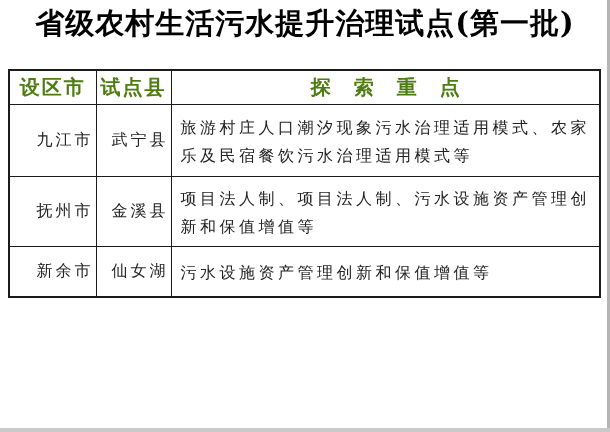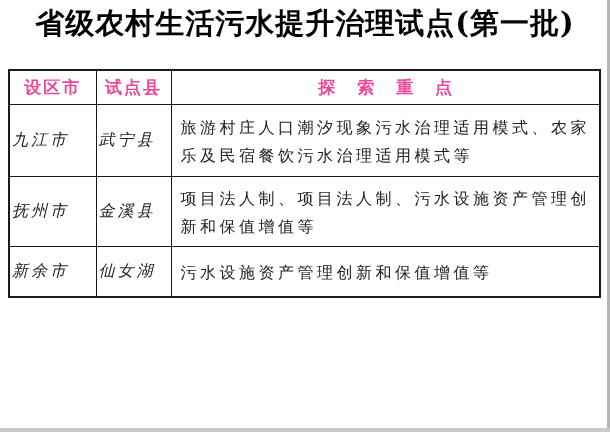--- a/index.html
+++ b/index.html
@@ -53,38 +53,37 @@
 
   tr.header-row { height: 34px; }
   tr.row-0 { height: 72px; }
   tr.row-1 { height: 70px; }
   tr.row-2 { height: 70px; }
   tr.row-3 { height: 52px; }
   tr.row-4 { height: 42px; }
 
   th.hdr {
     font-family: "DejaVu Sans", "Liberation Sans", sans-serif;
-    font-size: 17px;
+    font-size: 20px;
     font-weight: bold;
-    color: #ec4899;
+    color: #4d7c0f;
     text-align: center;
     letter-spacing: 2px;
     padding: 0;
   }
   th.hdr-focus {
     letter-spacing: 8px;
     text-indent: 8px; 
   }
   td.cell-city, td.cell-county {
-    text-align: left;
+    text-align: right;
     font-size: 16px;
     letter-spacing: 3px;
     padding: 14px 2px;
     white-space: nowrap;
-    font-style: italic;
   }
   td.cell-focus {
     text-align: left;
     font-size: 16px;
     letter-spacing: 3.5px;
     line-height: 28px;
     padding: 6px 6px 2px 9px;
   }
   .edge-right {
     position: absolute;

